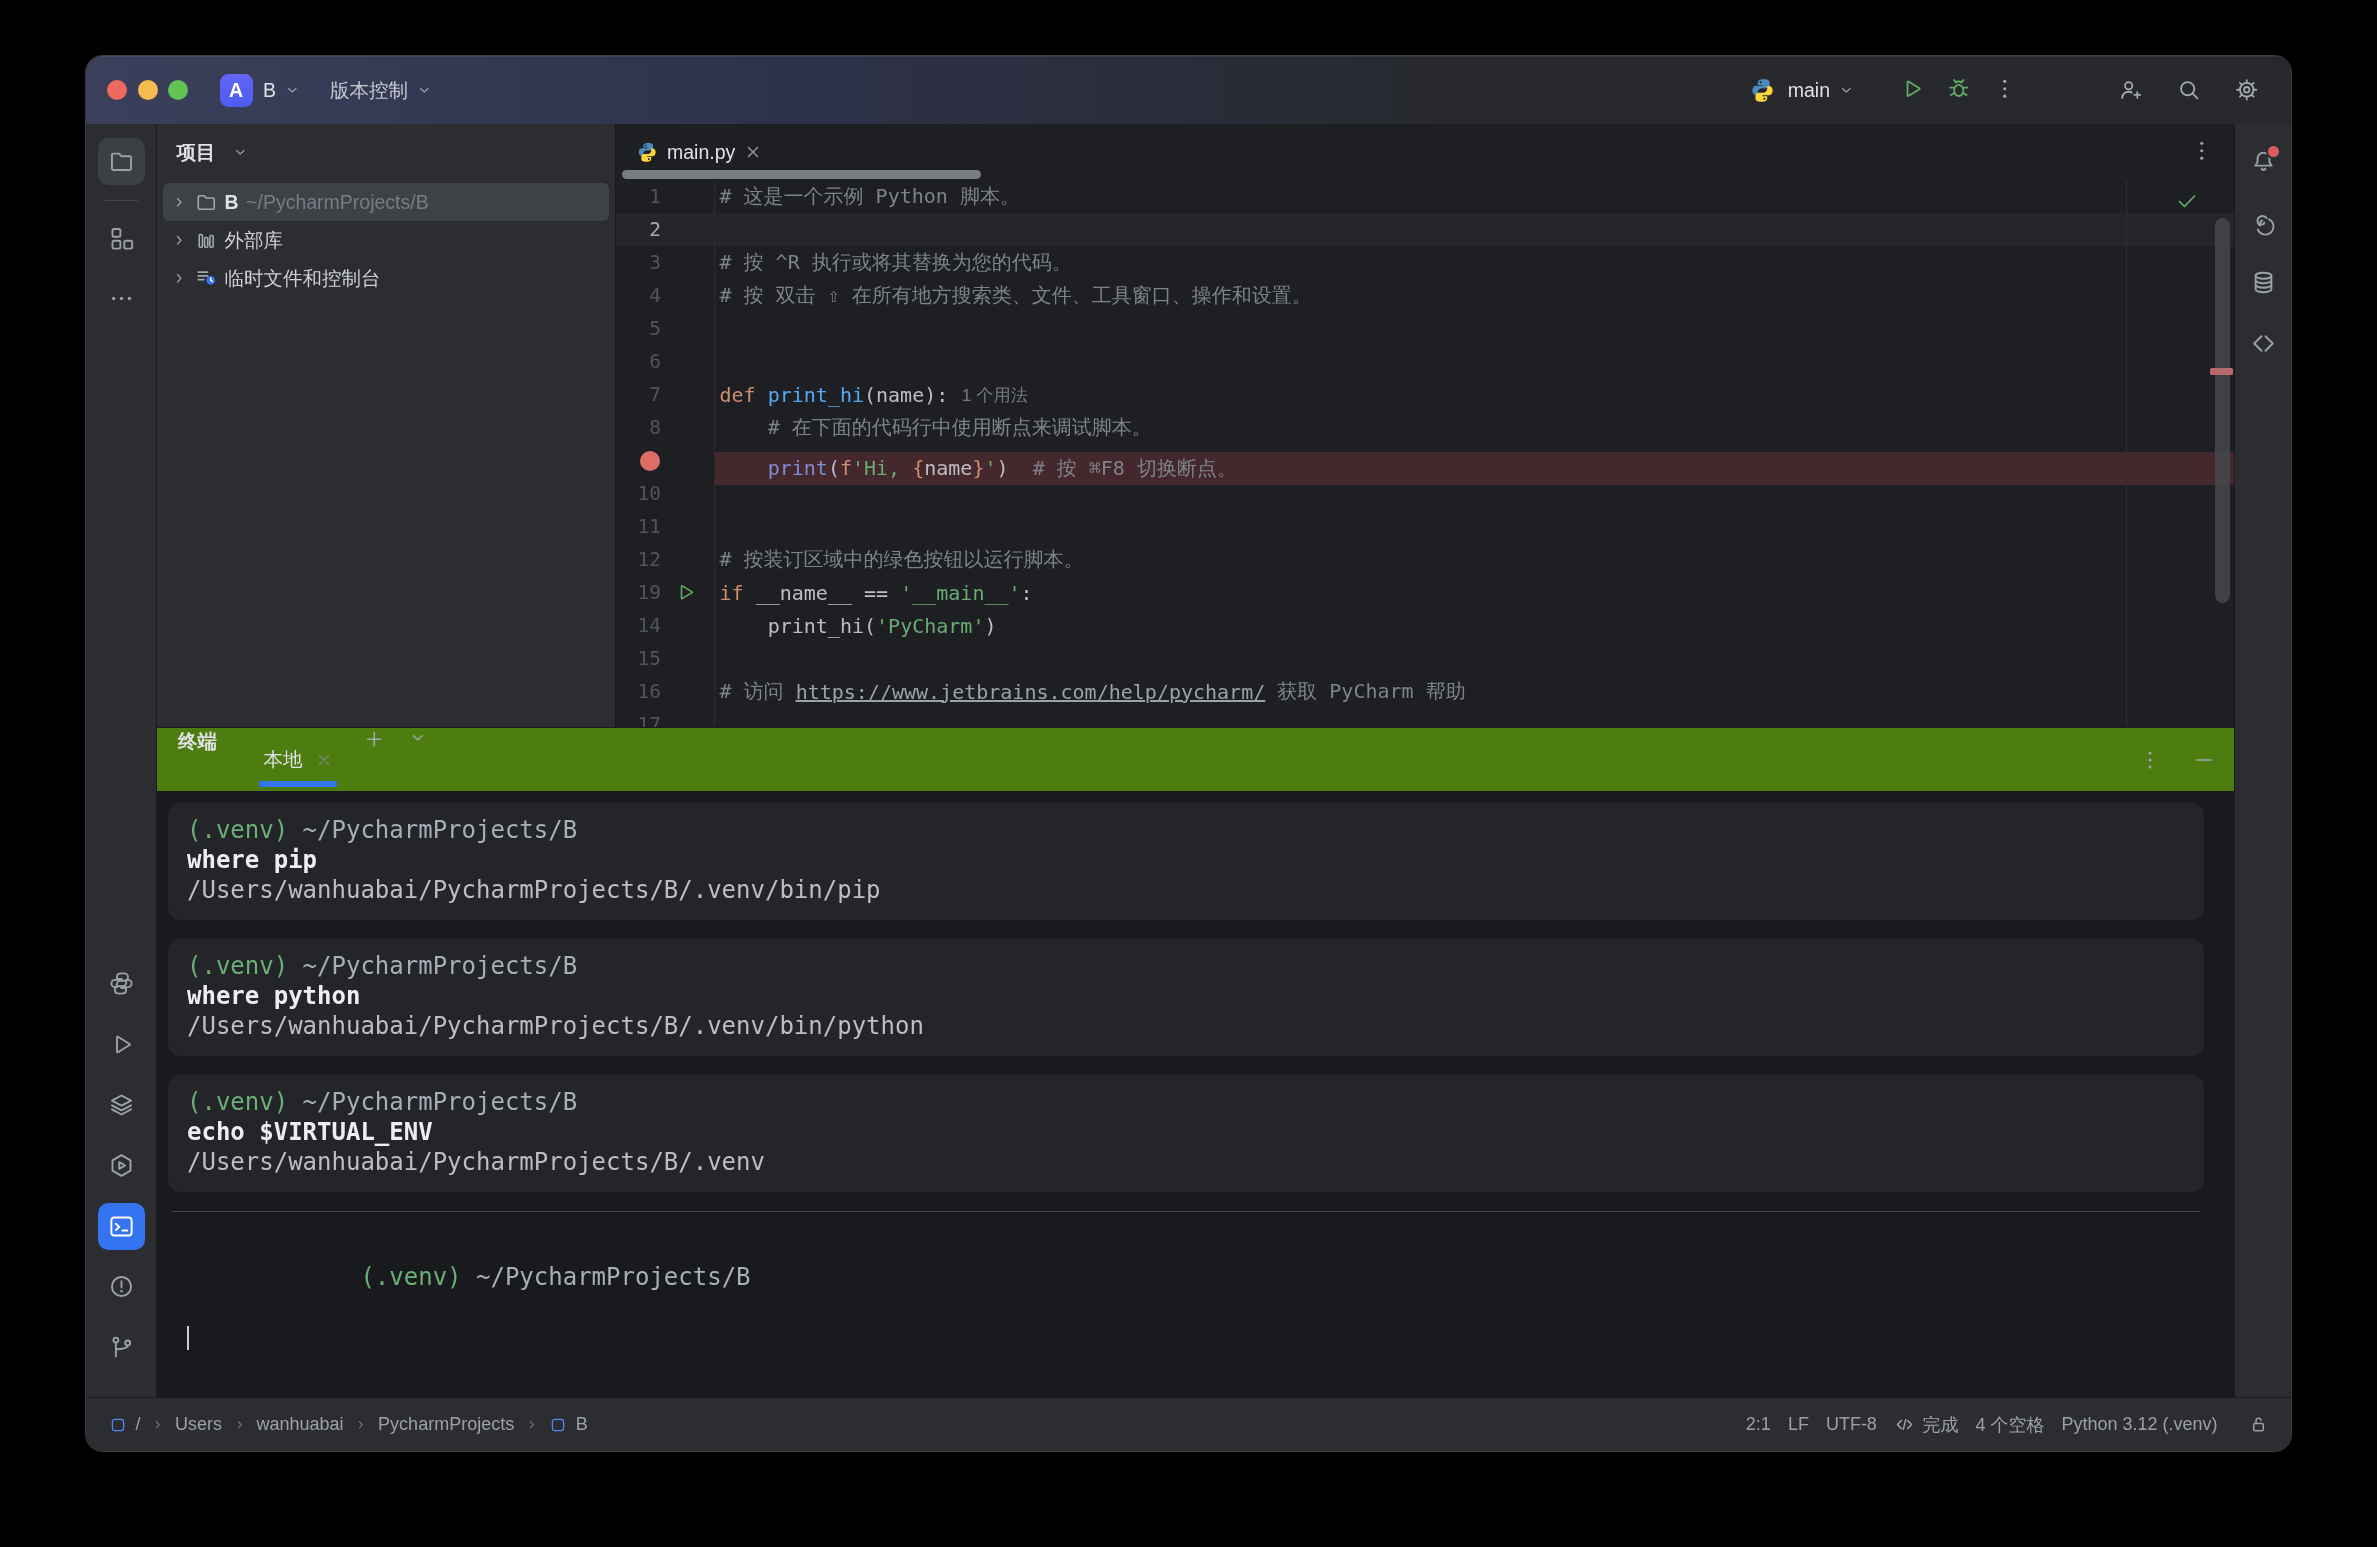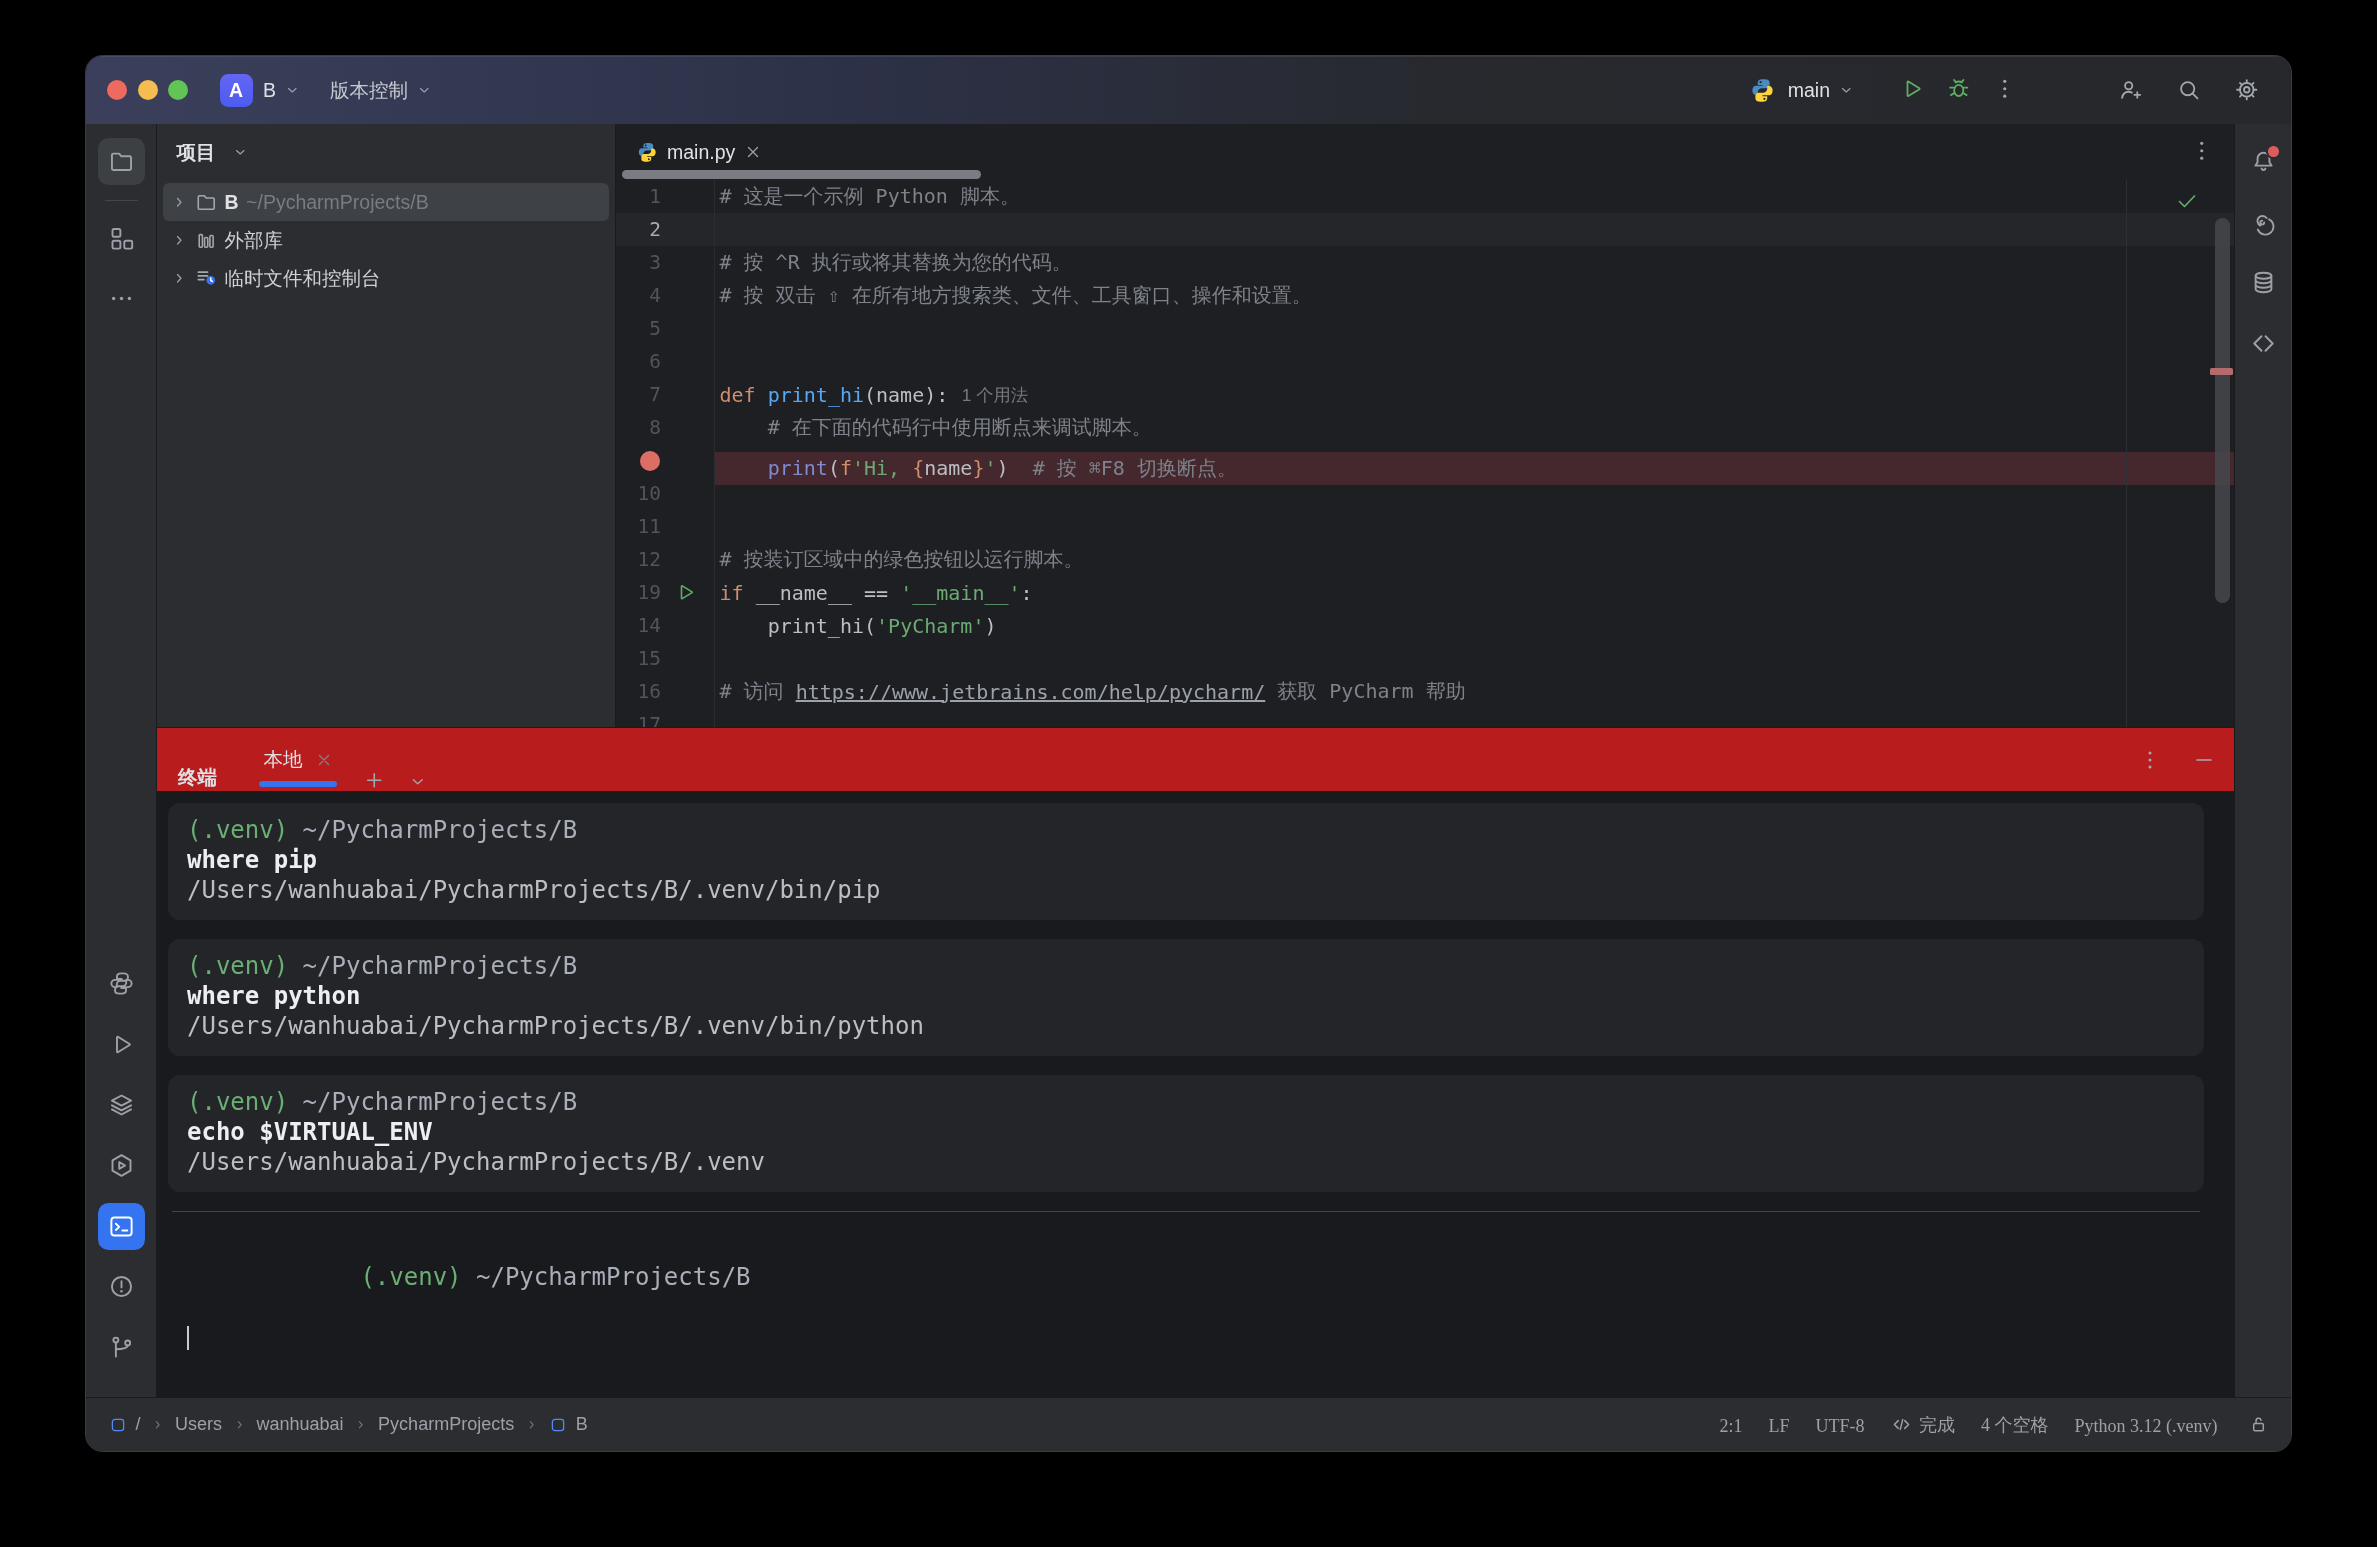--- a/index.html
+++ b/index.html
@@ -71,21 +71,21 @@
   .ctext{flex:1;padding-left:4.5px;color:#bcbec4;height:100%;display:flex;align-items:center;}
   .cline.current{background:rgba(255,255,255,.035);}
   .cline.current .num{color:#a8aab0;}
   .cline.bp .ctext{background:#44282d;margin-top:15px;}
   .tok-kw{color:#cf8e6d}.tok-fn{color:#56a8f5}.tok-st{color:#6aab73}.tok-bi{color:#7e8bd0}
   .tok-br{color:#cf8e6d}.tok-com{color:#7e828b}.tok-pl{color:#bcbec4}
   .tok-lnk{color:#9da2aa;text-decoration:underline;}
   .tok-hint{font-family:"Liberation Sans",sans-serif;font-size:17.3px;color:#757981;padding-left:13.5px;}
   
   .terminal{flex:1;display:flex;flex-direction:column;border-top:0.8px solid #1a1b1e;min-height:0;background:#191a1d;}
-  .term-header{height:63px;flex:0 0 63px;background:#b91c1c;display:flex;align-items:flex-end;padding:0 21px;position:relative;}
+  .term-header{height:63px;flex:0 0 63px;background:#4d7c0f;display:flex;align-items:flex-start;padding:0 21px;position:relative;}
   .term-title{color:#dfe1e5;font-size:19.5px;font-weight:bold;margin-right:42px;}
   .term-tab{display:flex;align-items:center;gap:12px;height:100%;position:relative;padding:0 4.5px;}
   .term-tab-label{color:#dfe1e5;font-size:19.5px;}
   .term-tab-close{width:18px;height:18px;color:#80838b;}
   .term-tab-underline{position:absolute;left:0;right:0;bottom:4.5px;height:5.3px;border-radius:3px;background:#3574f0;}
   .term-plus{width:22.5px;height:22.5px;margin-left:25.5px;color:#a3a7b0;}
   .term-chev{width:19.5px;height:19.5px;margin-left:22.5px;color:#a3a7b0;}
   .term-actions{position:absolute;right:18px;top:0;height:100%;display:flex;align-items:center;gap:30px;}
   .term-actions .icon{width:24px;height:24px;}
   .term-body{flex:1;overflow:hidden;padding:12px 30px 0 10.5px;font-family:"DejaVu Sans Mono",monospace;font-size:24px;}
@@ -96,21 +96,21 @@
   .tout{color:#bcbec4;}
   .term-sep{height:0;border-top:1.5px solid #44464b;margin:3px 4.5px 19.5px 4.5px;}
   .tlive{padding:0 19.5px;line-height:30px;white-space:pre;}
   .cursor{display:inline-block;width:2.3px;height:24px;background:#c9cbd0;vertical-align:middle;}
   
   .statusbar{height:53px;flex:0 0 53px;background:#2b2d30;border-top:0.8px solid #1a1b1e;display:flex;align-items:center;padding:0 22.5px;font-size:18px;color:#9da0a8;}
   .crumbs{display:flex;align-items:center;gap:10.5px;flex:1;}
   .crumb{display:flex;align-items:center;gap:9px;}
   .crumb .icon{width:18px;height:18px;color:#548af7;}
   .crumb-sep{width:13.5px;height:13.5px;color:#6f737a;}
-  .status-items{display:flex;align-items:flex-end;gap:26px;font-family:Liberation Serif, serif;}
+  .status-items{display:flex;align-items:center;gap:17px;}
   .status-item{display:flex;align-items:center;gap:7.5px;}
   .status-item .icon{width:21px;height:21px;color:#9da0a8;}
   .lock{width:21px;height:21px;margin-left:30px;color:#9da0a8;}
 </style>
 </head>
 <body>
 
 <div class="window">
 
   <div class="titlebar">

